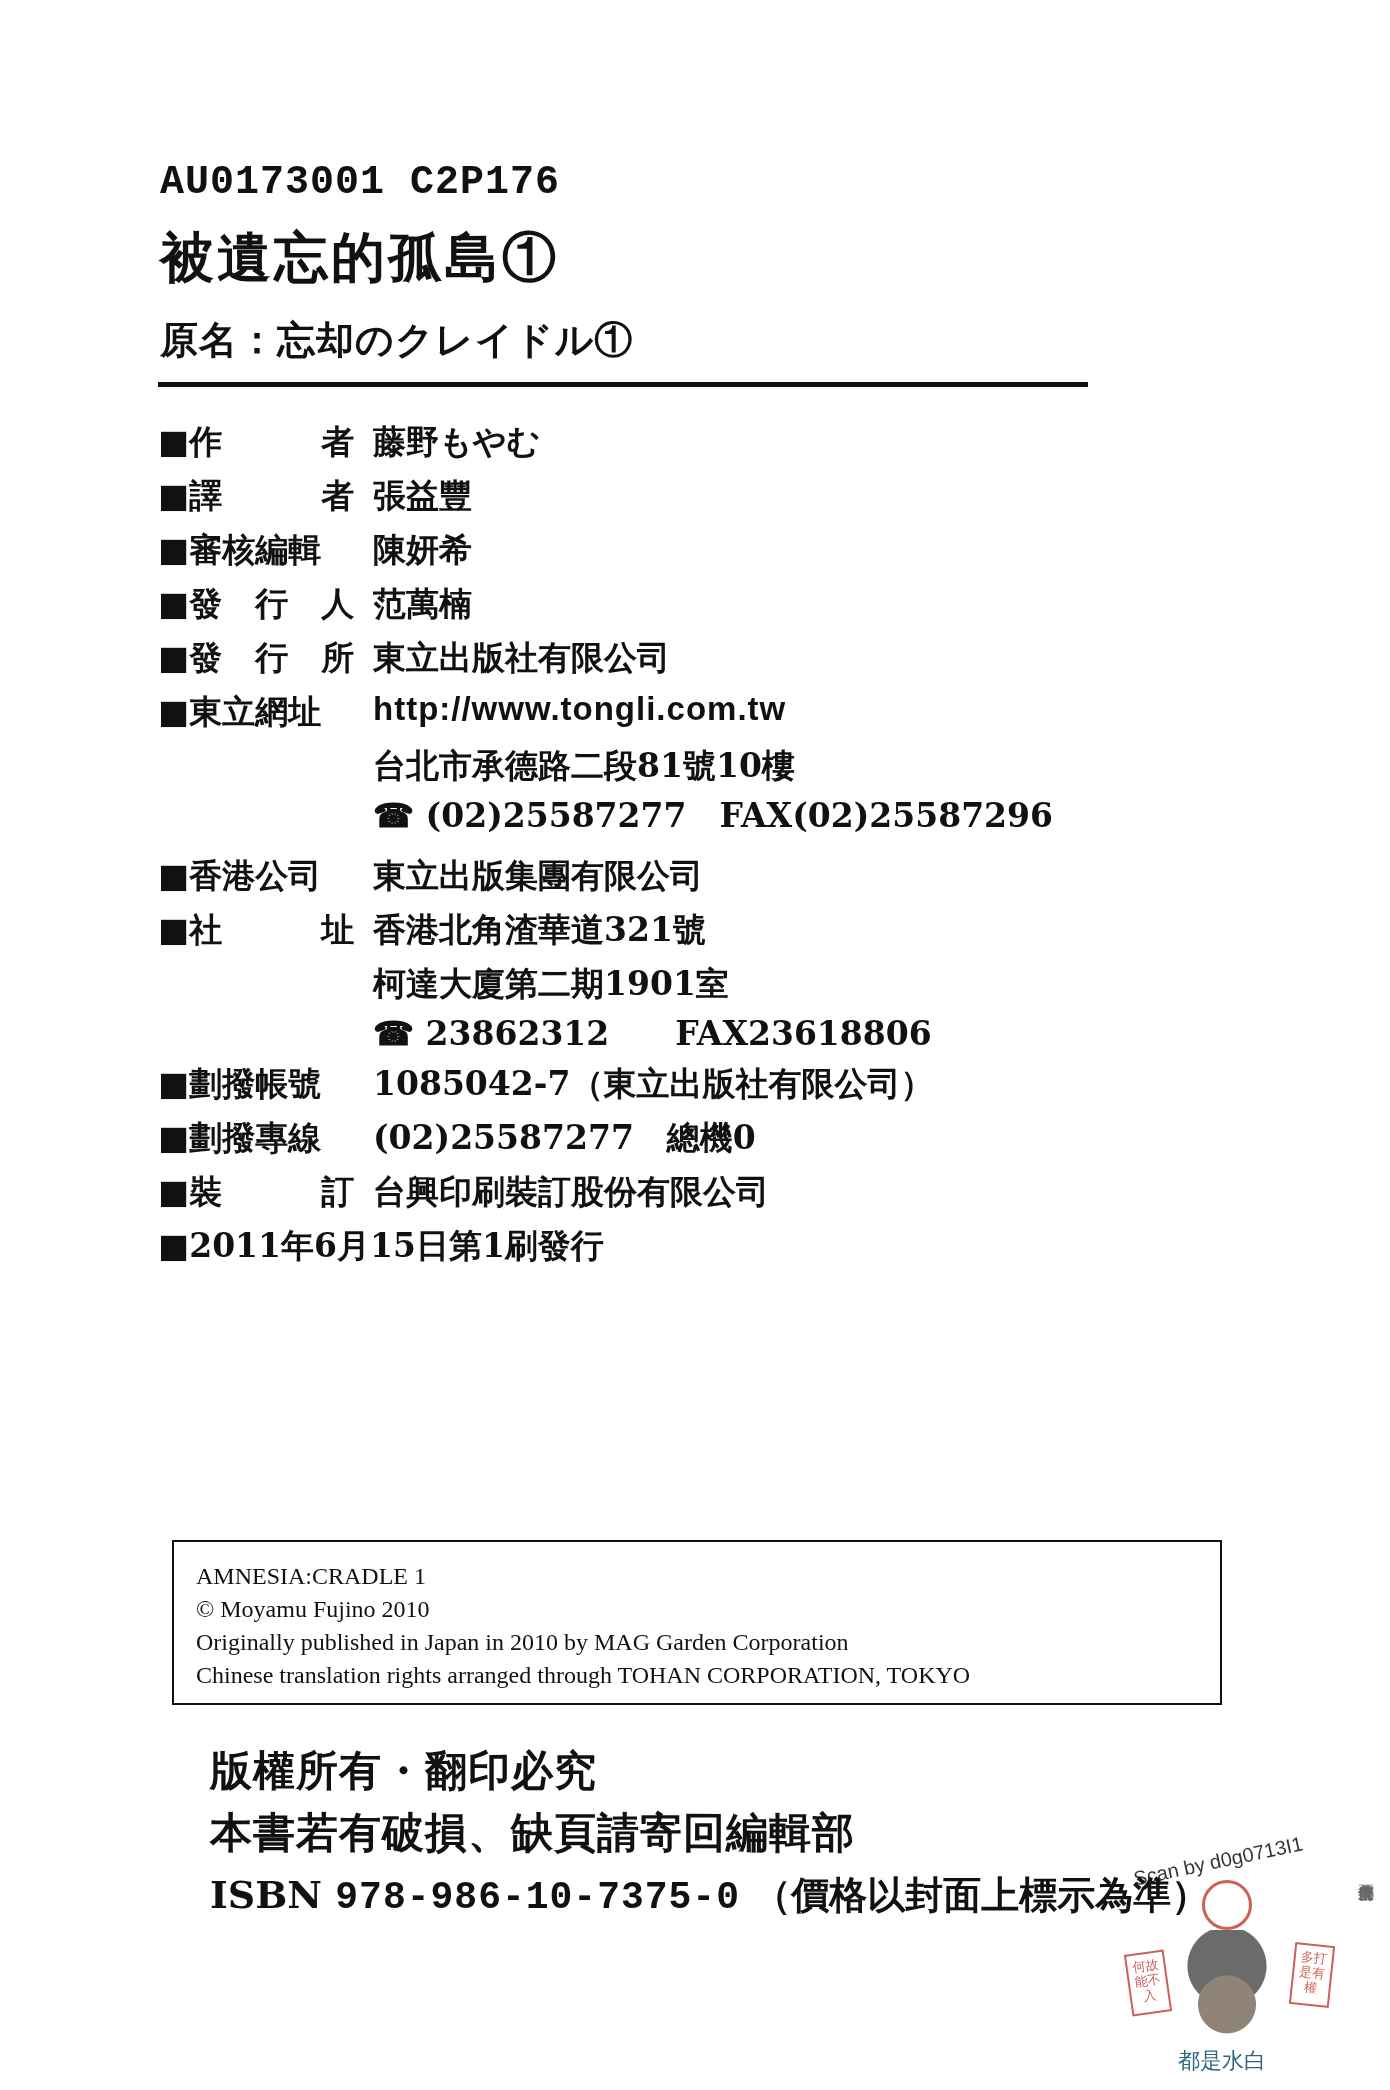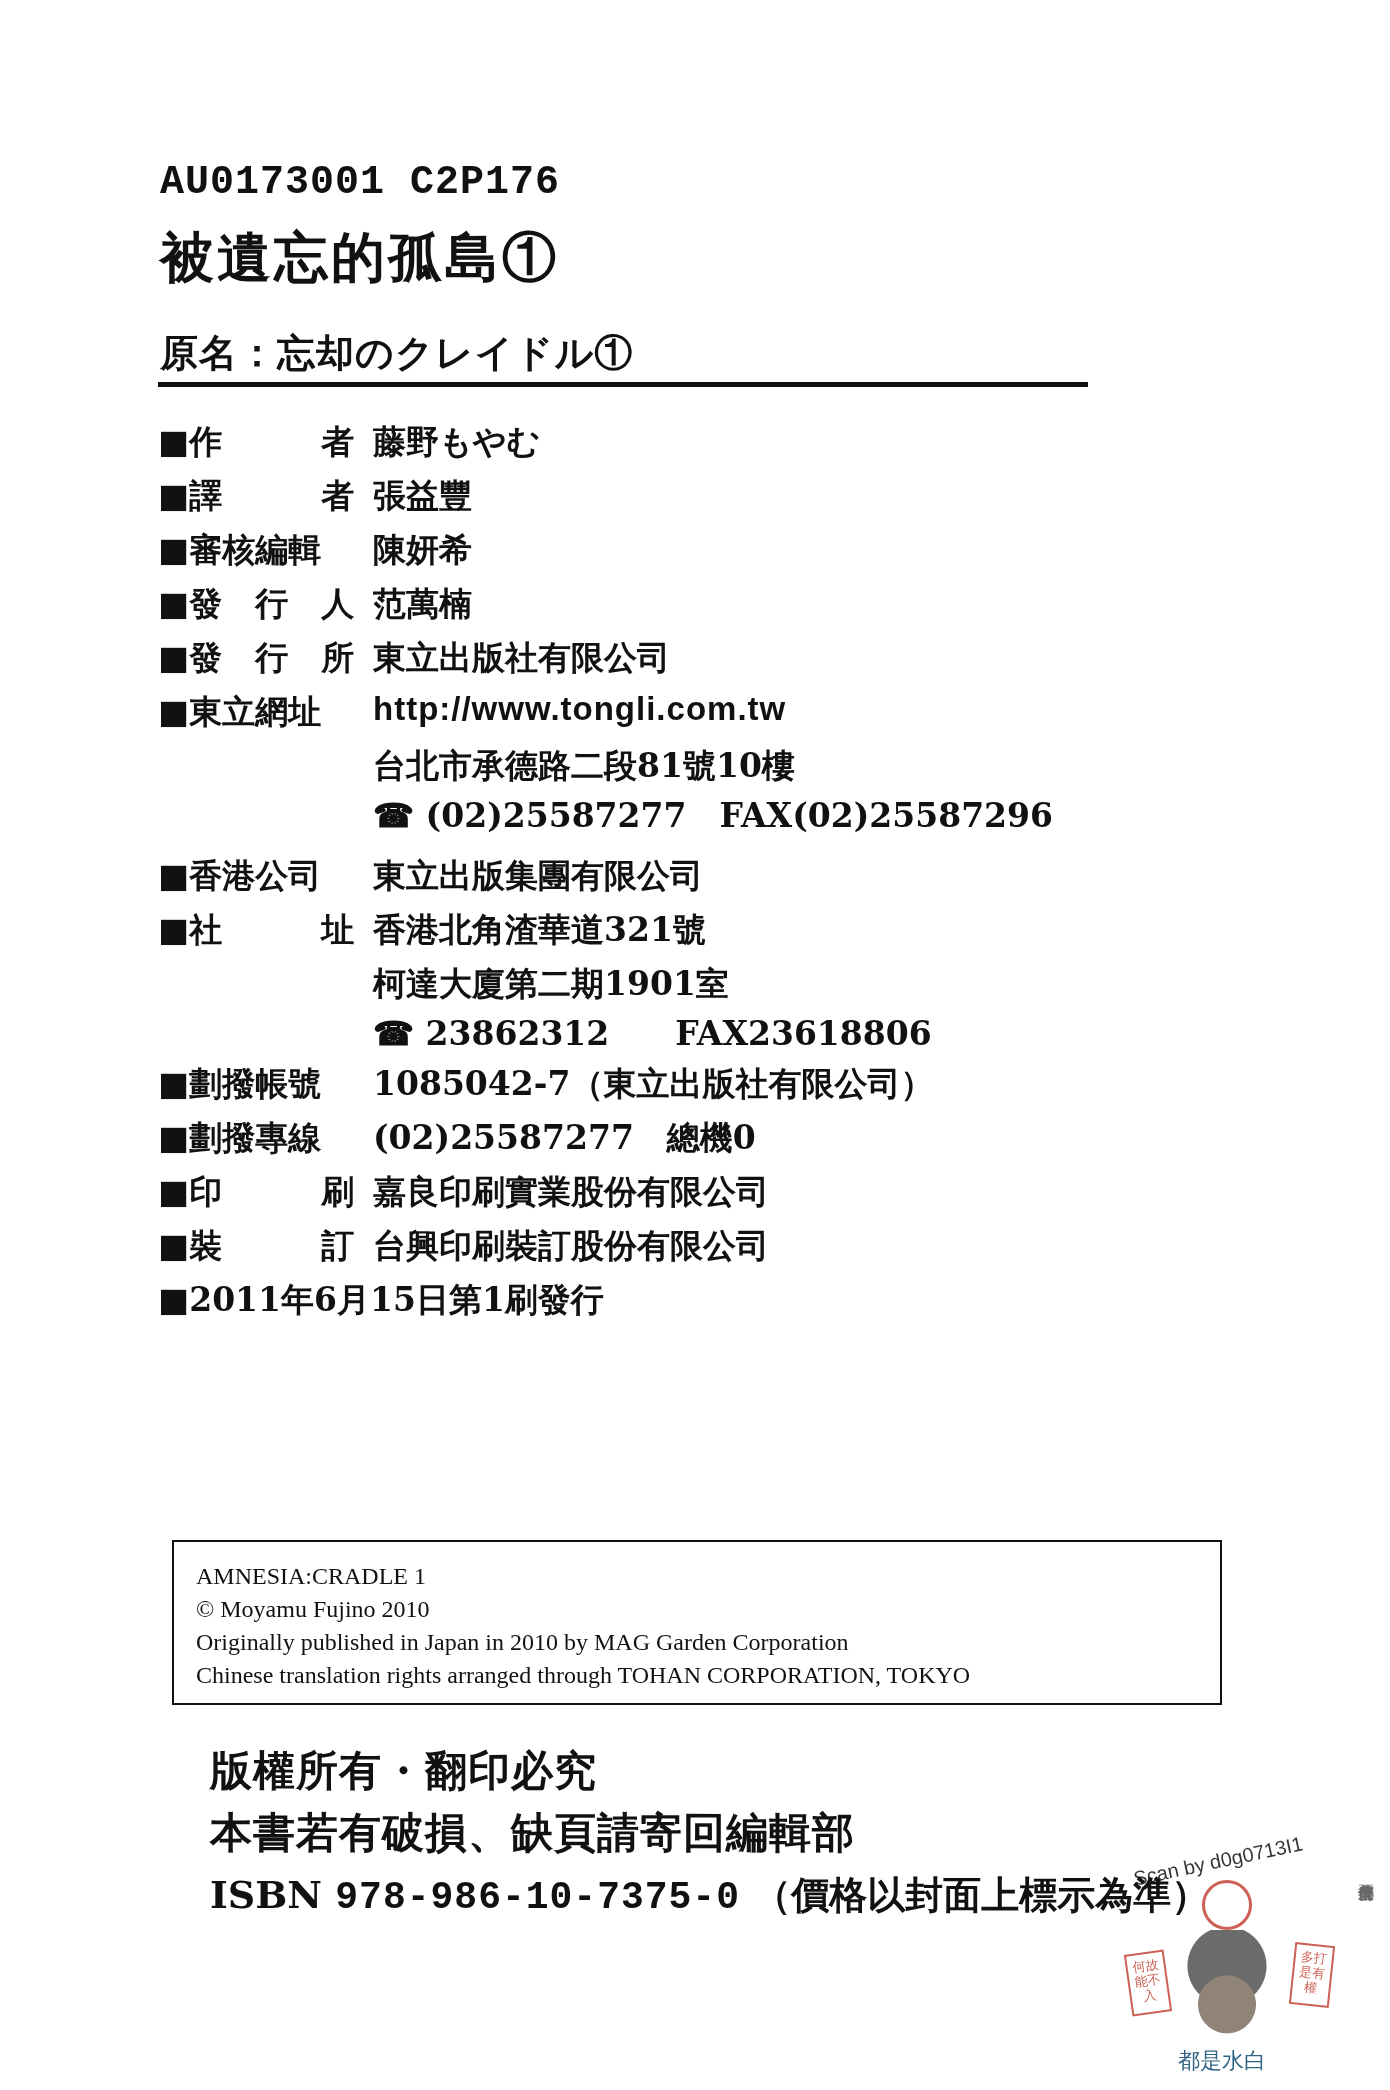--- a/index.html
+++ b/index.html
@@ -40,21 +40,20 @@
     letter-spacing: 3px;
   }
   .title-jp {
     position: absolute;
     left: 160px;
     top: 315px;
     font-family: "DejaVu Serif", serif;
     font-size: 38px;
     font-weight: 700;
     letter-spacing: 1px;
-    margin-top: 13px;
   }
   .rule {
     position: absolute;
     left: 158px;
     top: 382px;
     width: 930px;
     height: 5px;
     background: #111111;
   }
 
@@ -293,24 +292,20 @@
 
     <div class="crow">
       <div class="clabel">■劃撥帳號</div>
       <div class="cvalue">1085042-7（東立出版社有限公司）</div>
     </div>
     <div class="crow">
       <div class="clabel">■劃撥專線</div>
       <div class="cvalue">(02)25587277　總機0</div>
     </div>
     <div class="crow">
-      <div class="clabel">■印　　　刷</div>
-      <div class="cvalue">嘉良印刷實業股份有限公司</div>
-    </div>
-    <div class="crow">
       <div class="clabel">■裝　　　訂</div>
       <div class="cvalue">台興印刷裝訂股份有限公司</div>
     </div>
     <div class="crow">
       <div class="cvalue">■2011年6月15日第1刷發行</div>
     </div>
   </div>
 
 
   <div class="copyright-box">

